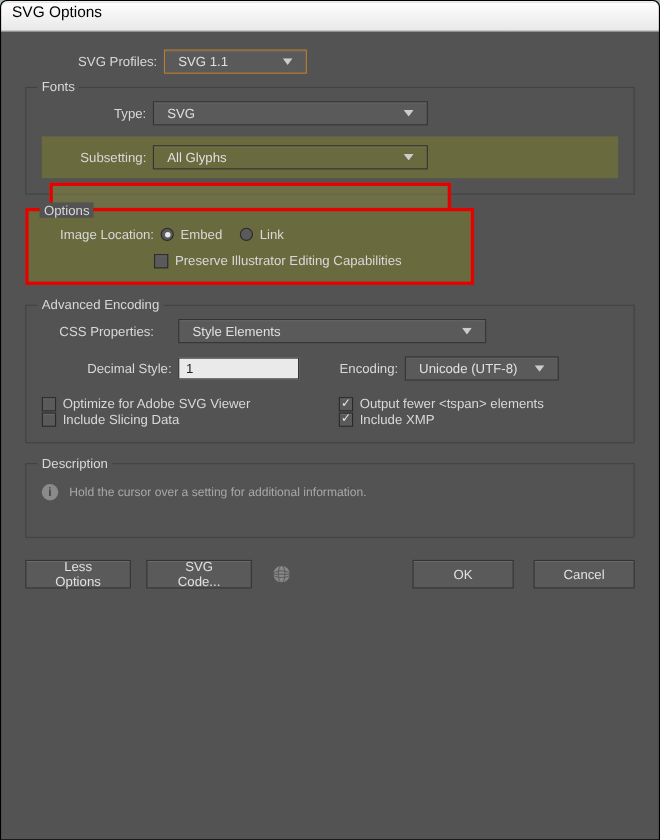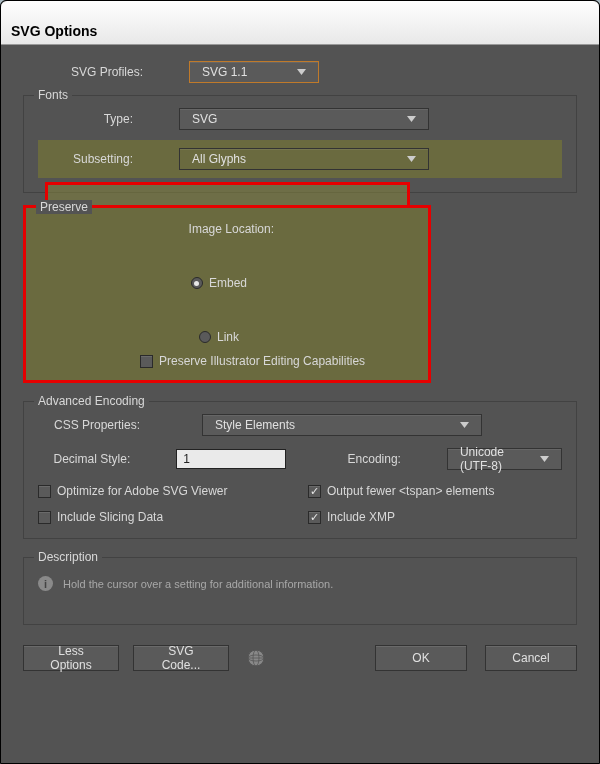--- a/index.html
+++ b/index.html
@@ -9,25 +9,25 @@
     background: #535353;
     border: 1px solid #000;
     border-radius: 6px 6px 0 0;
     display: flex; flex-direction: column;
   }
   .titlebar {
     height: 28px; background: linear-gradient(to bottom, #fefefe, #e8e8e8);
     border-bottom: 1px solid #999;
     border-top: 1px solid #fff;
     border-radius: 6px 6px 0 0;
-    padding: 21px 10px;
-    font-size: 14px; color: #000; font-weight: bold;
+    padding: 0 10px;
+    font-size: 14px; color: #000;
   }
   .content { flex: 1; padding: 16px 22px 14px 22px; color: #d8d8d8; font-size: 12px; position: relative; }
-  .row { display: flex; align-items: center; margin-bottom: 10px; gap: 40px; }
+  .row { display: flex; align-items: center; margin-bottom: 10px; }
   .label { text-align: right; margin-right: 6px; font-size: 12px; }
   .select {
     display: inline-flex; align-items: center; justify-content: space-between;
     background: #5a5a5a; border: 1px solid #333; color: #e0e0e0;
     height: 22px; padding: 0 12px; font-size: 12px; cursor: pointer;
     box-shadow: inset 0 1px 0 rgba(255,255,255,0.08);
   }
   .select.orange { border: 1px solid #c07a2a; }
   .select .arrow { margin-left: 8px; }
   .arrow svg { display: block; }
@@ -72,21 +72,21 @@
     width: 26px; height: 26px; display: inline-flex; align-items: center; justify-content: center;
     border-radius: 50%;
   }
   .desc-info { display: flex; align-items: center; color: #a8a8a8; font-size: 11px; }
   .info-icon { width: 15px; height: 15px; border-radius: 50%; background: #8a8a8a;
                display: inline-flex; align-items: center; justify-content: center;
                color: #444; font-weight: bold; margin-right: 10px; font-size: 11px; }
   .footer-row { display: flex; align-items: center; justify-content: space-between; margin-top: 20px; gap: 18px; }
   .footer-left { display: flex; gap: 14px; align-items: center; }
   .footer-right { display: flex; gap: 18px; }
-  .advgrid { display: grid; grid-template-columns: 270px 1fr; row-gap: 12px; margin-top: 14px; text-align: right; }
+  .advgrid { display: grid; grid-template-columns: 270px 1fr; margin-top: 14px; text-align: right; }
 </style>
 </head>
 <body>
 
 <div class="window">
   <div class="titlebar">
     <span>SVG Options</span>
   </div>
   <div class="content">
 
@@ -124,22 +124,22 @@
                 <polygon points="0,0 9,0 4.5,6" fill="#ccc"></polygon>
               </svg>
             </span>
         </div>
       </div>
     </div>
 
     <div class="redbox-top"></div>
 
     <div class="fieldset redbox highlight-yellow" style="width:408px; padding:14px 14px 12px 14px;">
-      <div class="legend" style="background:#535353;">Preserve</div>
-      <div class="row" style="margin-bottom:10px;flex-direction:column;">
+      <div class="legend" style="background:#535353;">Options</div>
+      <div class="row" style="margin-bottom:10px;">
         <div class="label" style="width:100px;">Image Location:</div>
         <label class="radio">
           <span class="rd-circle checked"></span>
           <span>Embed</span>
         </label>
         <label class="radio">
           <span class="rd-circle"></span>
           <span>Link</span>
         </label>
       </div>

